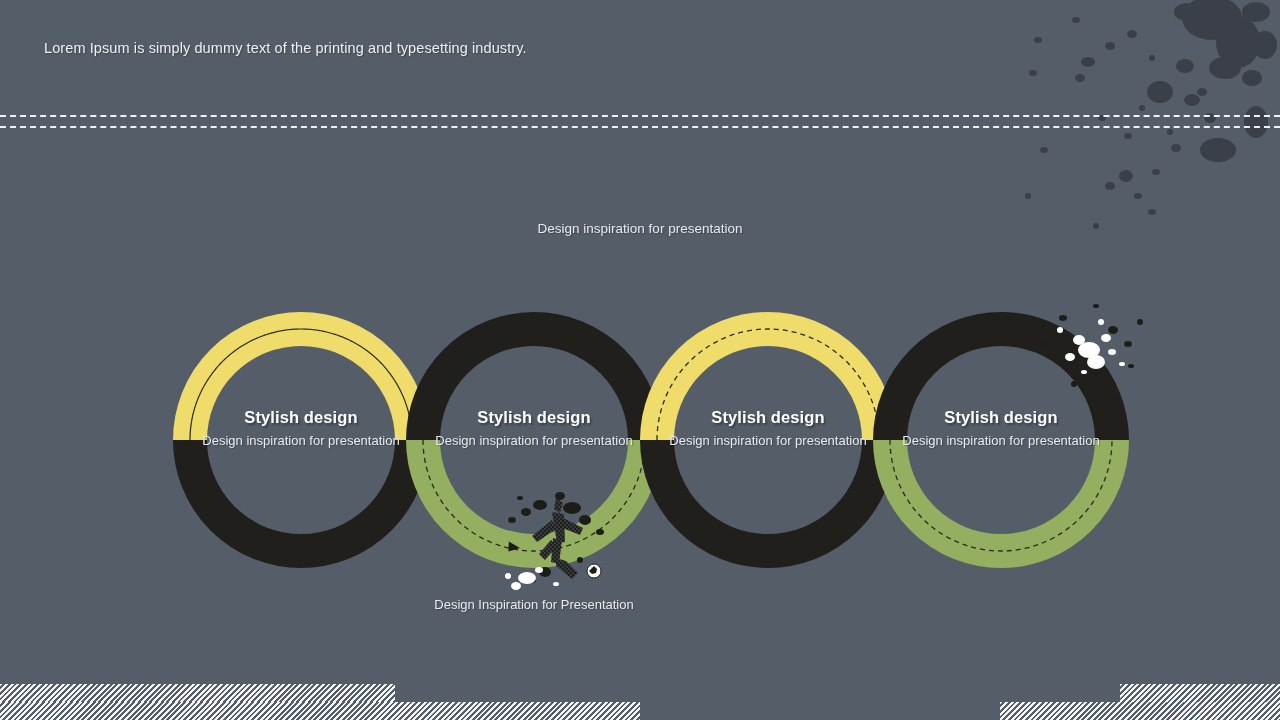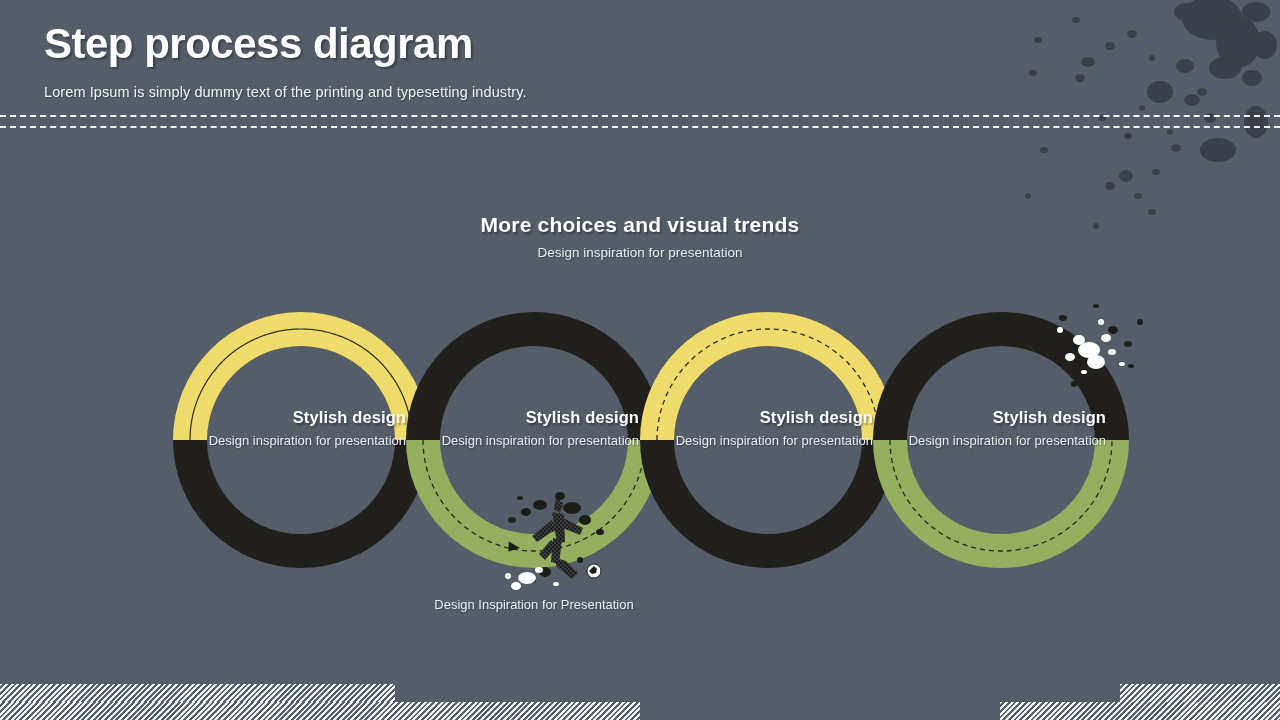--- a/index.html
+++ b/index.html
@@ -41,21 +41,21 @@
     text-shadow:1.5px 1.5px 2px rgba(0,0,0,0.3);
   }
   .section-sub {
     margin-top:8px; font-size:13.5px; color:#e8eaed;
     text-shadow:1px 1px 1px rgba(0,0,0,0.25);
   }
 
   
   .rings { position:absolute; left:0; top:0; width:1280px; height:720px; }
 
-  .ring-label { position:absolute; text-align:right; width:210px; }
+  .ring-label { position:absolute; text-align:center; width:210px; }
   .ring-label .ttl {
     font-size:16.5px; font-weight:bold; color:#ffffff; letter-spacing:0.1px;
     text-shadow:1.5px 1.5px 2px rgba(0,0,0,0.35);
     white-space:nowrap;
   }
   .ring-label .dsc {
     margin-top:5px; font-size:13px; color:#e9ebee; line-height:1.35;
     text-shadow:1px 1px 1px rgba(0,0,0,0.25);
   }
 
@@ -114,28 +114,26 @@
     <ellipse cx="172" cy="212" rx="4" ry="3"></ellipse>
     <ellipse cx="116" cy="226" rx="3" ry="3"></ellipse>
     <ellipse cx="230" cy="118" rx="6" ry="5"></ellipse>
     <ellipse cx="196" cy="148" rx="5" ry="4"></ellipse>
     <ellipse cx="172" cy="58" rx="3" ry="3"></ellipse>
     <ellipse cx="222" cy="92" rx="5" ry="4"></ellipse>
   </g>
 </svg>
 
 <div class="slide-header">
-  <div class="slide-title">Step process diagram</div>
   <div class="slide-subtitle">Lorem Ipsum is simply dummy text of the printing and typesetting industry.</div>
 </div>
 <div class="divider one"></div>
 <div class="divider two"></div>
 
 <div class="section-head">
-  <div class="section-title">More choices and visual trends</div>
   <div class="section-sub">Design inspiration for presentation</div>
 </div>
 
 <svg class="rings" viewBox="0 0 1280 720">
   <defs>
     <pattern id="halftone" width="4" height="4" patternUnits="userSpaceOnUse">
       <rect width="4" height="4" fill="#211f1c"></rect>
       <circle cx="1" cy="1" r="0.8" fill="#555d68"></circle>
       <circle cx="3" cy="3" r="0.8" fill="#555d68"></circle>
     </pattern>

